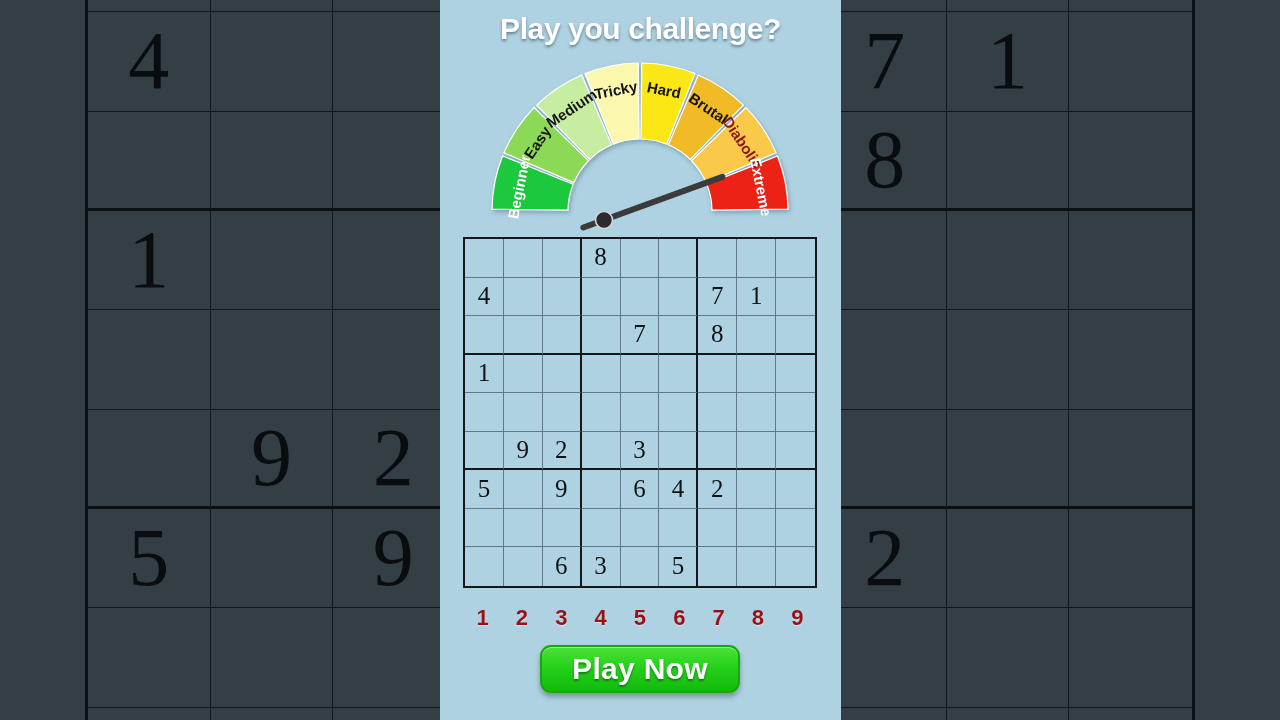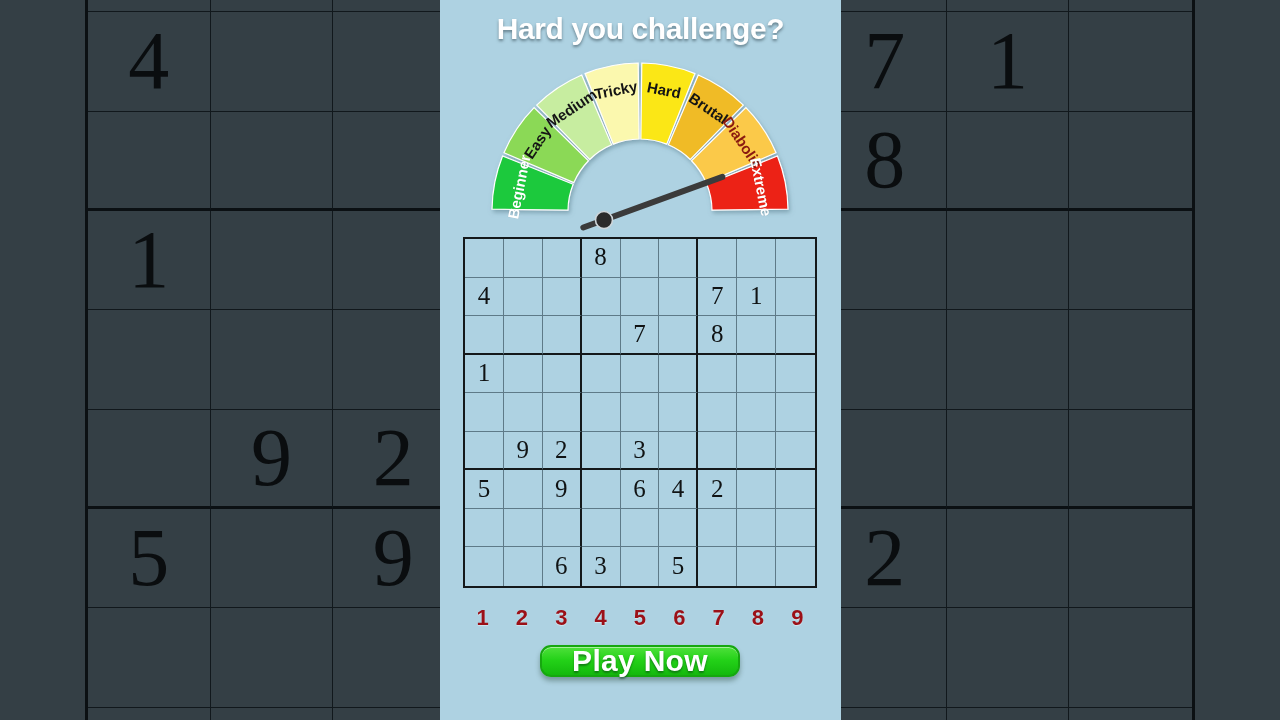--- a/index.html
+++ b/index.html
@@ -100,21 +100,21 @@
   }
   #numstrip .num{
     text-align:center;
     font-size:22px;font-weight:bold;color:#9b1017;
     text-shadow:0 1px 1px rgba(255,255,255,.45);
     cursor:pointer;
   }
 
   
   #play{
-    position:absolute;left:100px;top:645px;width:200px;height:32px;
+    position:absolute;left:100px;top:645px;width:200px;height:48px;
     box-sizing:border-box;
     border-radius:11px;
     background:linear-gradient(180deg,#4ee13a 0%,#23d118 48%,#14b90d 100%);
     border:2px solid #16a70f;
     box-shadow:0 4px 5px rgba(20,50,30,.35), inset 0 1px 0 rgba(255,255,255,.5);
     display:flex;align-items:center;justify-content:center;
     cursor:pointer;
   }
   #play span{
     font-size:30px;font-weight:bold;color:#ffffff;
@@ -208,21 +208,21 @@
         <div class="bc r9 c5"></div>
         <div class="bc r9 c6">5</div>
         <div class="bc r9 c7"></div>
         <div class="bc r9 c8"></div>
         <div class="bc r9 c9"></div>
       </div>
   </div>
 
   <div id="card">
 
-    <div id="title">Hard you challenge?</div>
+    <div id="title">Play you challenge?</div>
 
     <div id="gauge">
       <svg viewBox="0 0 360 185" width="360" height="185">
         <defs>
           <filter id="segshadow" x="-20%" y="-20%" width="150%" height="150%">
             <feDropShadow dx="1.5" dy="2.5" stdDeviation="2" flood-color="#5a7d8d" flood-opacity="0.55"></feDropShadow>
           </filter>
         </defs>
         <g id="gauge-segments" filter="url(#segshadow)">
             <path d="M 32.011045290253094 161.19188387638337 A 148 148 0 0 1 42.58409762162481 108.03756033856519 L 113.14902046457424 136.26151584038305 A 72 72 0 0 0 108.00537338444745 162.12037593986219 Z" fill="#1fc93e" stroke="#ffffff" stroke-width="1.2"></path>

